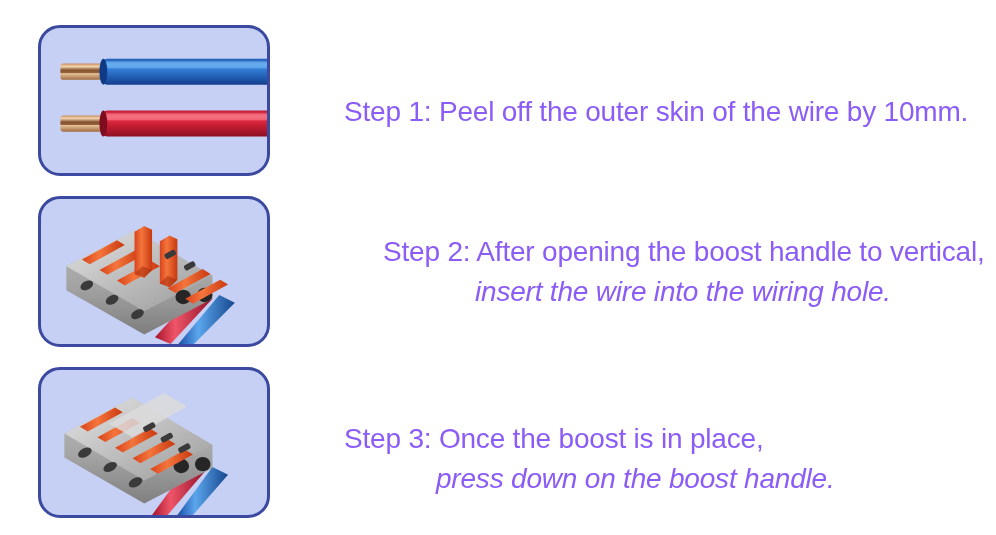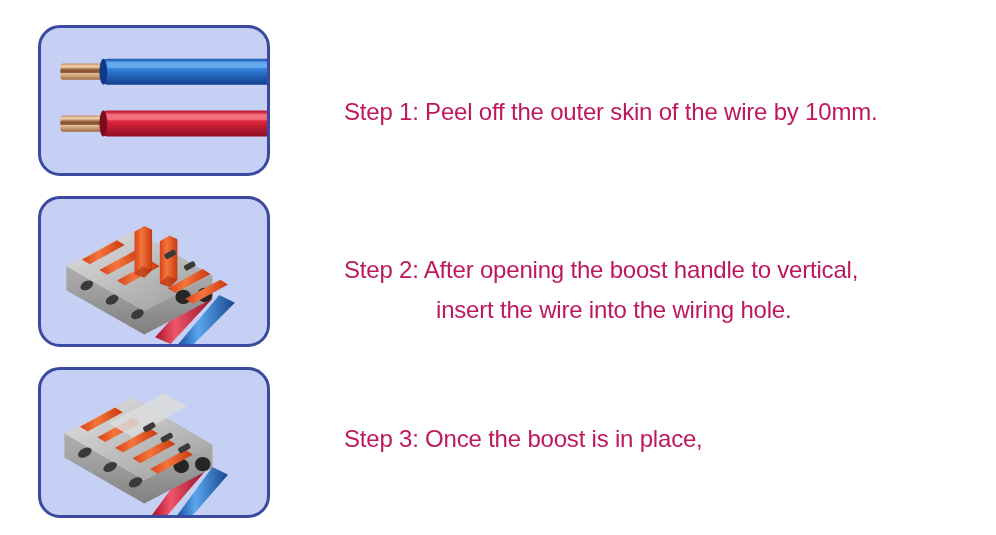--- a/index.html
+++ b/index.html
@@ -31,32 +31,32 @@
   #panel-1 { top: 25px; }
   #panel-2 { top: 196px; }
   #panel-3 { top: 367px; }
 
   .panel-svg { display: block; width: 100%; height: 100%; }
 
   
   .step-text {
     position: absolute;
     left: 344px;
-    color: #be185d;
-    font-size: 24px;
+    color: #8b5cf6;
+    font-size: 28px;
     line-height: 40px;
     letter-spacing: -0.2px;
     white-space: nowrap;
   }
   #step-1-text { top: 92px; }
-  #step-2-text { top: 250px; }
+  #step-2-text { top: 232px; margin-left: 39px; }
   #step-3-text { top: 419px; }
 
   .line-1 { display: block; }
-  .line-2 { display: block; padding-left: 92px; }
+  .line-2 { display: block; padding-left: 92px; font-style: italic; }
 </style>
 </head>
 <body>
 
 <div id="page">
 
   <div class="panel" id="panel-1">
     <svg class="panel-svg" viewBox="0 0 232 151" preserveAspectRatio="none">
       <defs>
         <linearGradient id="blueWire1" x1="0" y1="0" x2="0" y2="1">
@@ -234,15 +234,16 @@
     <span class="line-1">Step 1: Peel off the outer skin of the wire by 10mm.</span>
   </div>
 
   <div class="step-text" id="step-2-text">
     <span class="line-1">Step 2: After opening the boost handle to vertical,</span>
     <span class="line-2">insert the wire into the wiring hole.</span>
   </div>
 
   <div class="step-text" id="step-3-text">
     <span class="line-1">Step 3: Once the boost is in place,</span>
+    <span class="line-2">press down on the boost handle.</span>
   </div>
 
 </div>
 
 </body></html>

